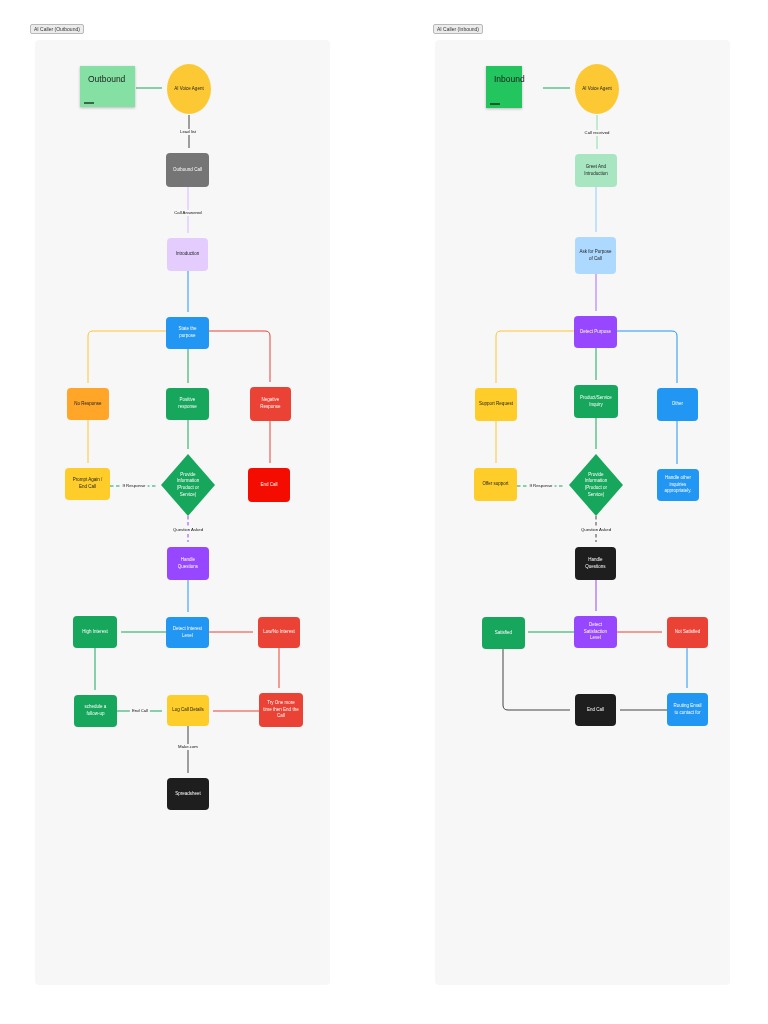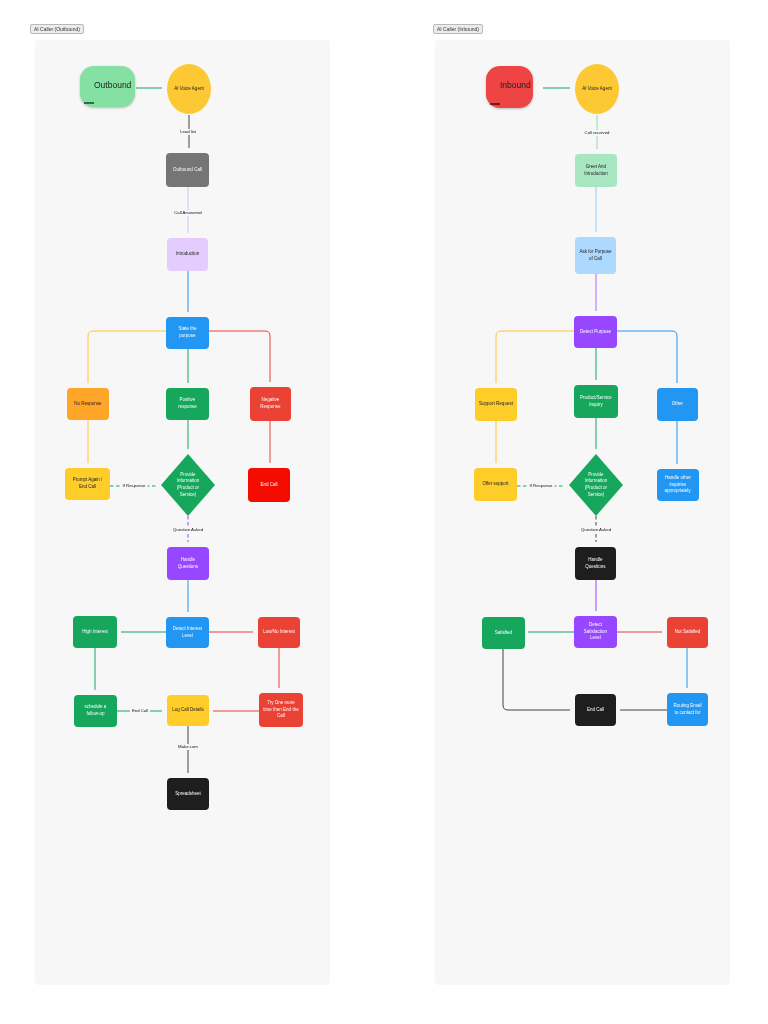--- a/index.html
+++ b/index.html
@@ -3,21 +3,21 @@
 <meta charset="utf-8">
 <style>
   html,body{margin:0;padding:0;background:#ffffff;}
   #canvas{position:relative;width:768px;height:1024px;background:#ffffff;
           font-family:"Liberation Sans",sans-serif;overflow:hidden;}
   .frame{position:absolute;background:#f7f7f8;border-radius:4px;}
   .frame-tag{position:absolute;font-size:5px;line-height:1;color:#333;
              background:#ececec;border:0.5px solid #b9b9b9;border-radius:2px;
              padding:1.5px 3px;white-space:nowrap;}
   .sticky{position:absolute;box-shadow:0 1px 2.5px rgba(0,0,0,.25);
-          padding:14px;box-sizing:border-box;border-radius:14px;}
+          padding:8px;box-sizing:border-box;}
   .sticky .big{font-size:8.5px;color:#1e1e1e;font-weight:500;}
   .sticky .author{position:absolute;left:4px;bottom:3px;width:10px;height:1.6px;
                   background:rgba(0,0,0,.55);}
   .ellipse{position:absolute;border-radius:50%;display:flex;align-items:center;
            justify-content:center;text-align:center;}
   .node{position:absolute;border-radius:4px;display:flex;align-items:center;
         justify-content:center;text-align:center;box-sizing:border-box;
         padding:2px 4px;}
   .node span,.ellipse span{font-size:4.5px;line-height:1.5;}
   .white-t span{color:#ffffff;}
@@ -196,21 +196,21 @@
     <span>Spreadsheet</span>
     </div>
 
   <div class="edge-label" style="left:188px;top:132px">Lead list</div>
   <div class="edge-label" style="left:188px;top:213px">Call Answered</div>
   <div class="edge-label" style="left:134px;top:486px">If Response</div>
   <div class="edge-label" style="left:188px;top:530px">Question Asked</div>
   <div class="edge-label" style="left:140px;top:711px">End Call</div>
   <div class="edge-label" style="left:188px;top:747px">Make.com</div>
 
-  <div class="sticky" style="left:486px;top:66px;width:47px;height:42px;background:#ef4444">
+  <div class="sticky" style="left:486px;top:66px;width:36px;height:42px;background:#22c55e">
     <div class="big">Inbound</div>
     <div class="author"></div>
   </div>
 
   <div class="ellipse dark-t" style="left:575px;top:64px;width:44px;height:50px;background:#fcc934">
     <span>AI Voice Agent</span>
     </div>
 
   <div class="node dark-t" style="left:575px;top:154px;width:42px;height:33px;background:#a8e6c1">
     <span>Greet And Introduction</span>

